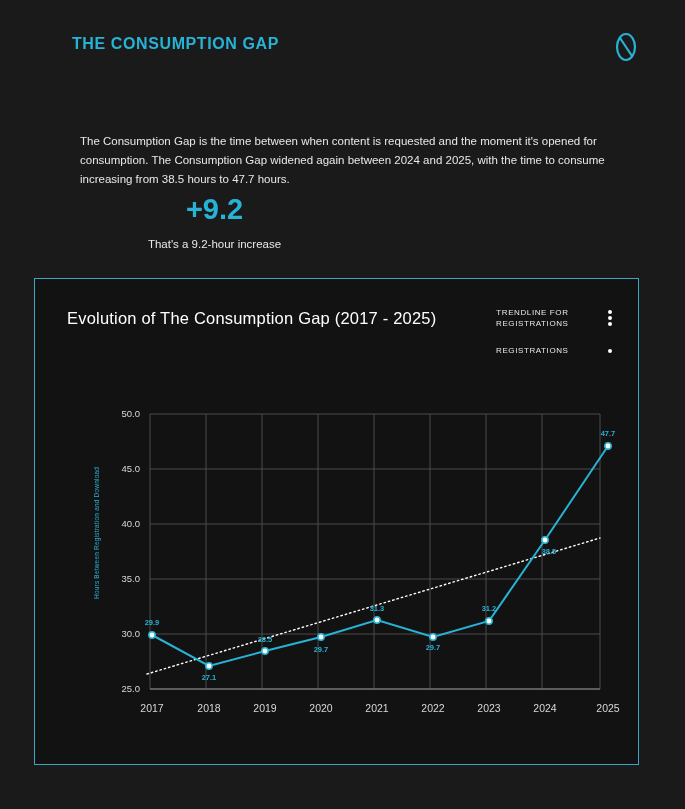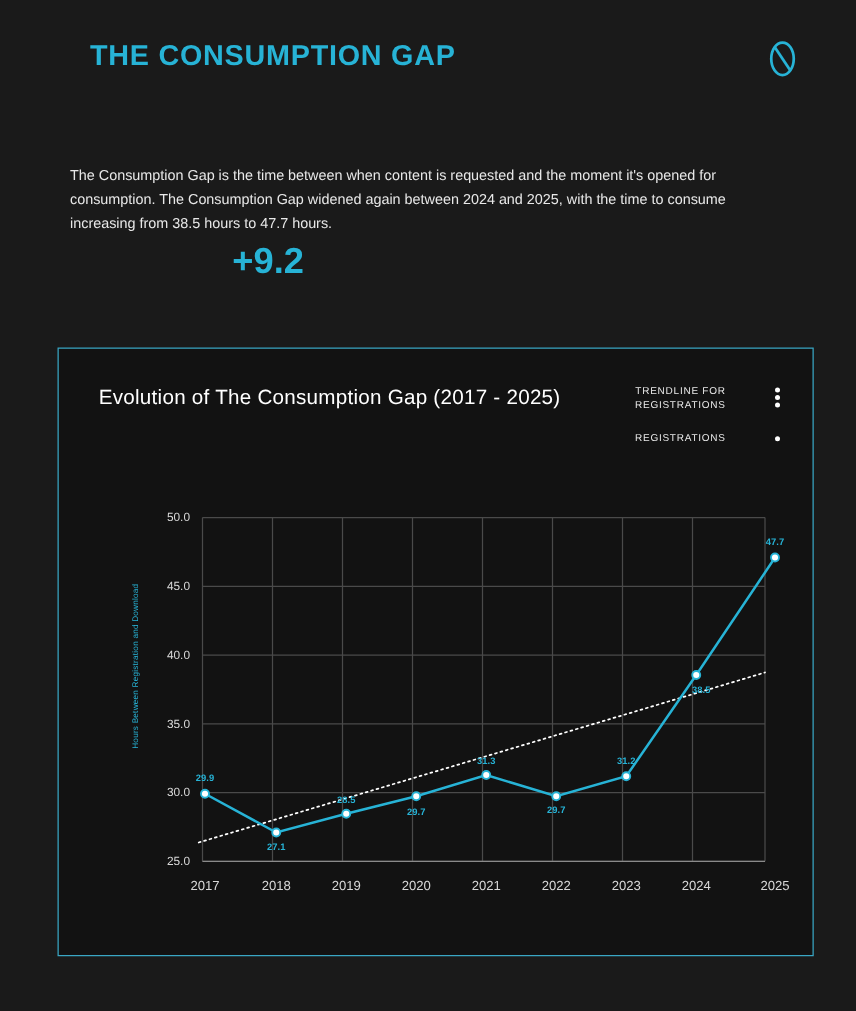--- a/index.html
+++ b/index.html
@@ -20,37 +20,37 @@
   }
   .header {
     position: absolute;
     top: 28px;
     left: 72px;
     right: 40px;
     height: 48px;
   }
   .title {
     color: #27b3d6;
-    font-size: 23px;
+    font-size: 16px;
     font-weight: bold;
     letter-spacing: 0.6px;
     margin: 0;
     line-height: 32px;
   }
   .logo {
     position: absolute;
     top: 30px;
     right: 42px;
     width: 34px;
     height: 34px;
   }
   .intro {
     position: absolute;
     top: 120px;
-    left: 56px;
+    left: 80px;
     width: 525px;
     color: #e8e8e8;
     font-size: 11.5px;
     line-height: 19px;
   }
   .stats {
     position: absolute;
     top: 192px;
     left: 72px;
     width: 540px;
@@ -65,21 +65,21 @@
     line-height: 34px;
   }
   .stat-label {
     color: #e8e8e8;
     font-size: 11.5px;
     margin-top: 12px;
   }
   .card {
     position: absolute;
     top: 278px;
-    left: 46px;
+    left: 34px;
     width: 605px;
     height: 487px;
     border: 1px solid #3aa6c4;
     background: #121212;
   }
   .card-title {
     position: absolute;
     top: 30px;
     left: 32px;
     color: #ffffff;
@@ -173,20 +173,21 @@
       <path d="M11 8 L23 26" stroke="#27b3d6" stroke-width="2.2" fill="none"></path>
       <path d="M11 8 L11 26 M23 8 L23 26" stroke="#27b3d6" stroke-width="2.2" fill="none" opacity="0.0"></path>
     </svg>
   </div>
 
   <p class="intro">The Consumption Gap is the time between when content is requested and the moment it's opened for consumption. The Consumption Gap widened again between 2024 and 2025, with the time to consume increasing from 38.5 hours to 47.7 hours.</p>
 
   <div class="stats">
     <div class="stat">
       <div class="stat-value">+9.2</div>
+      <div class="stat-label">That's a 9.2-hour increase</div>
     </div>
   </div>
 
   <div class="card">
     <div class="card-title">Evolution of The Consumption Gap (2017 - 2025)</div>
 
     <div class="legend">
       <div class="legend-row">
         <div class="legend-label">TRENDLINE FOR<br>REGISTRATIONS</div>
         <div class="legend-dots">

